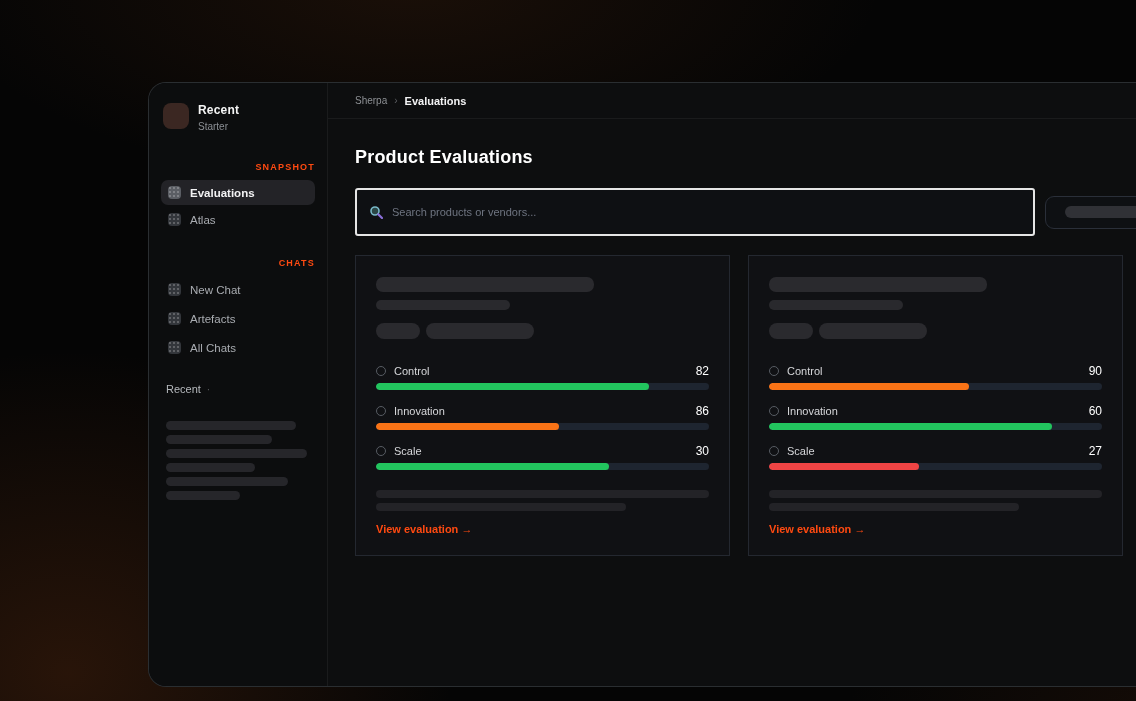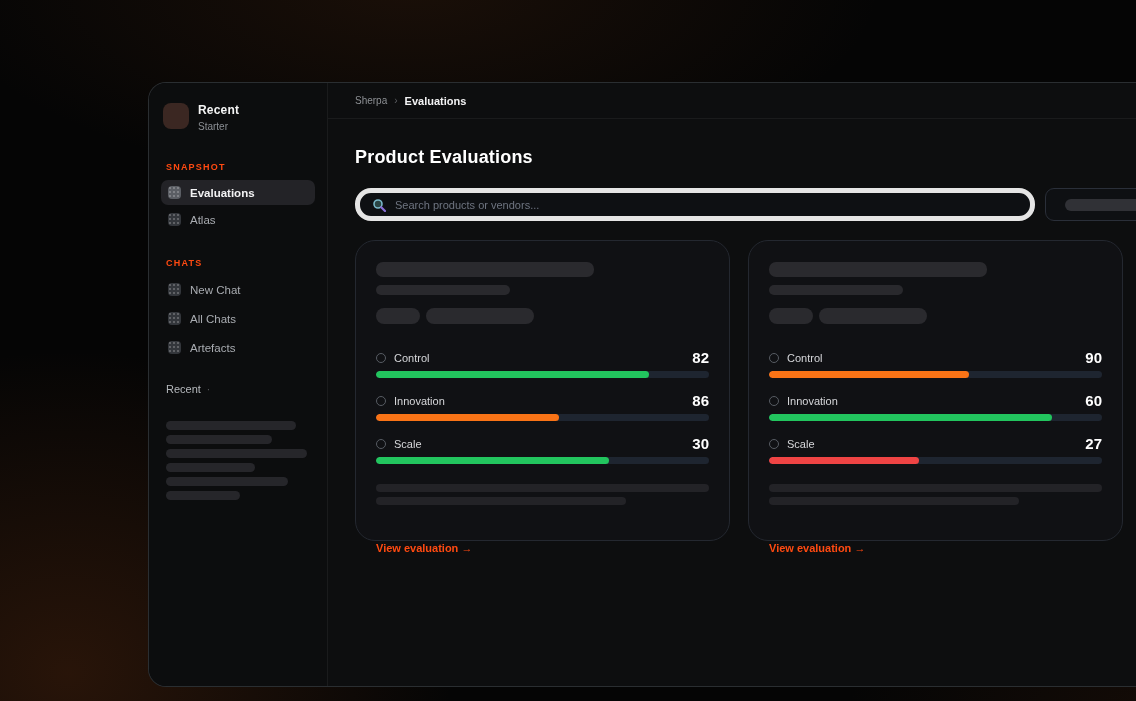--- a/index.html
+++ b/index.html
@@ -30,21 +30,21 @@
     padding:20px 12px 0 12px;
     background:#0c0d0e;
   }
   .brand { display:flex; gap:9px; align-items:flex-start; padding-left:2px; }
   .brand-logo { width:26px; height:26px; border-radius:8px; background:#3b2722; }
   .brand-name { font-size:12px; font-weight:700; color:#f4f4f4; letter-spacing:.2px; }
   .brand-plan { font-size:10px; color:#8b8f94; margin-top:4px; }
 
   .section-label {
     margin:30px 0 8px 5px; font-size:9px; font-weight:700;
-    letter-spacing:1.2px; color:#ff4a11;
+    letter-spacing:1.2px; color:#ff4a11;text-align:right;
   }
   .nav-item {
     display:flex; align-items:center; gap:9px; height:25px;
     border-radius:7px; padding:0 7px; margin-bottom:2px; cursor:pointer;
     color:#a9acb1; font-size:11.5px;
   }
   .nav-item.active { background:#232327; color:#f2f2f3; font-weight:700; }
   .nav-icon {
     width:13px; height:13px; border-radius:4px; background:#33363b; flex:0 0 13px;
     background-image:radial-gradient(rgba(255,255,255,0.22) 1px, transparent 1px);
@@ -65,64 +65,64 @@
   }
   .crumb-parent { font-size:10px; color:#8d9094; cursor:pointer; }
   .crumb-sep { font-size:10px; color:#5c5f63; }
   .crumb-current { font-size:11px; font-weight:700; color:#f3f3f4; }
 
   .content { padding:28px 0 0 27px; }
   .page-title { font-size:18px; font-weight:700; color:#ffffff; letter-spacing:.2px; }
 
   .search-row { display:flex; gap:10px; margin-top:20px; align-items:center; }
   .search-box {
-    width:680px; height:33px; flex:0 0 680px;
-    border:5px solid #e5e5e5; border-radius:16px; background:#0e1013;
+    width:680px; height:48px; flex:0 0 680px;
+    border:2px solid #e5e5e5; border-radius:3px; background:#0e1013;
     display:flex; align-items:center; padding:0 12px; gap:9px;
   }
   .search-input {
     flex:1; background:transparent; border:none; outline:none;
     font-family:"Liberation Sans", sans-serif; font-size:11px; color:#c8ccd4;
   }
   .search-input::placeholder { color:#6e7480; }
   .side-pill {
     width:300px; height:33px; flex:0 0 300px;
     border:1px solid #2a2f39; border-radius:9px; background:#0e1013;
     display:flex; align-items:center; padding:0 19px;
   }
   .side-pill-skel { width:205px; height:12px; border-radius:6px; background:#303136; }
 
   
   .cards { display:flex; gap:18px; margin-top:19px; }
   .card {
-    width:375px; height:301px; border:1px solid #242830; border-radius:20px;
+    width:375px; height:301px; border:1px solid #242830; border-radius:0;
     background:#101114; padding:21px 20px 0 20px;
   }
   .sk-title { width:218px; height:15px; border-radius:7px; background:#2a2a2e; }
   .sk-sub   { width:134px; height:10px; border-radius:5px; background:#29292d; margin-top:8px; }
   .sk-tags  { display:flex; gap:6px; margin-top:13px; }
   .sk-tag-a { width:44px;  height:16px; border-radius:8px; background:#2a2a2e; }
   .sk-tag-b { width:108px; height:16px; border-radius:8px; background:#2a2a2e; }
 
   .metrics { margin-top:25px; }
   .metric { margin-bottom:14px; }
   .metric-head { display:flex; align-items:center; gap:8px; margin-bottom:5px; }
   .metric-circle {
     width:10px; height:10px; border-radius:50%;
     border:1.5px solid #575c63; flex:0 0 10px;
   }
   .metric-label { font-size:11px; color:#d6d7da; }
-  .metric-value { margin-left:auto; font-size:15px; font-weight:700; color:#ffffff;text-align:center; }
+  .metric-value { margin-left:auto; font-size:12px; font-weight:400; color:#ffffff;text-align:center; }
   .metric-track { height:7px; border-radius:4px; background:#1e2530; overflow:hidden; }
   .metric-fill { height:100%; border-radius:4px; }
 
   .foot-skel-1 { width:100%; height:8px; border-radius:4px; background:#232327; margin-top:20px; }
   .foot-skel-2 { width:75%;  height:8px; border-radius:4px; background:#232327; margin-top:5px; }
   .card-link {
-    display:inline-block; margin-top:37px; font-size:11px; font-weight:700;
+    display:inline-block; margin-top:12px; font-size:11px; font-weight:700;
     color:#ff4a11; cursor:pointer; text-decoration:none;
   }
 </style>
 </head>
 <body>
 
 <div class="window">
 
   <aside class="sidebar">
     <div class="brand">
@@ -144,25 +144,25 @@
     </div>
 
     <div class="section-label" style="margin-top:26px;">CHATS</div>
     <div class="chats">
       <div class="nav-item">
         <span class="nav-icon"></span>
         <span>New Chat</span>
       </div>
       <div class="nav-item">
         <span class="nav-icon"></span>
-        <span>All Chats</span>
+        <span>Artefacts</span>
       </div>
       <div class="nav-item">
         <span class="nav-icon"></span>
-        <span>Artefacts</span>
+        <span>All Chats</span>
       </div>
     </div>
 
     <div class="recent-label">
       <span>Recent</span><span class="recent-dot">·</span>
     </div>
     <div class="recent-skel" style="width:130px;"></div>
     <div class="recent-skel" style="width:106px;"></div>
     <div class="recent-skel" style="width:141px;"></div>
     <div class="recent-skel" style="width:89px;"></div>

